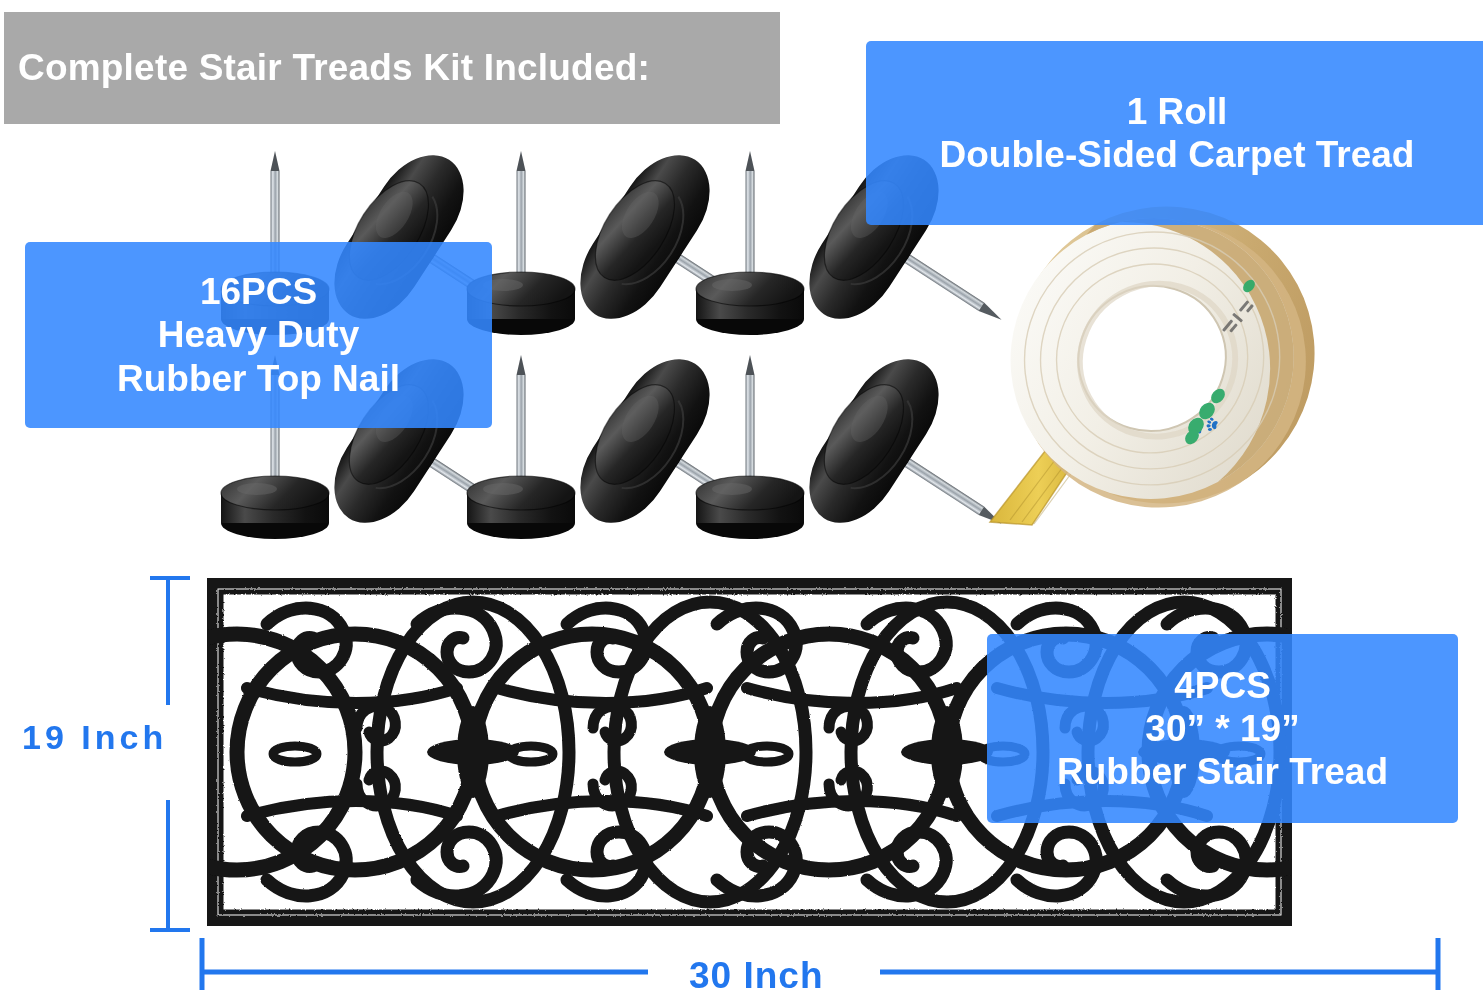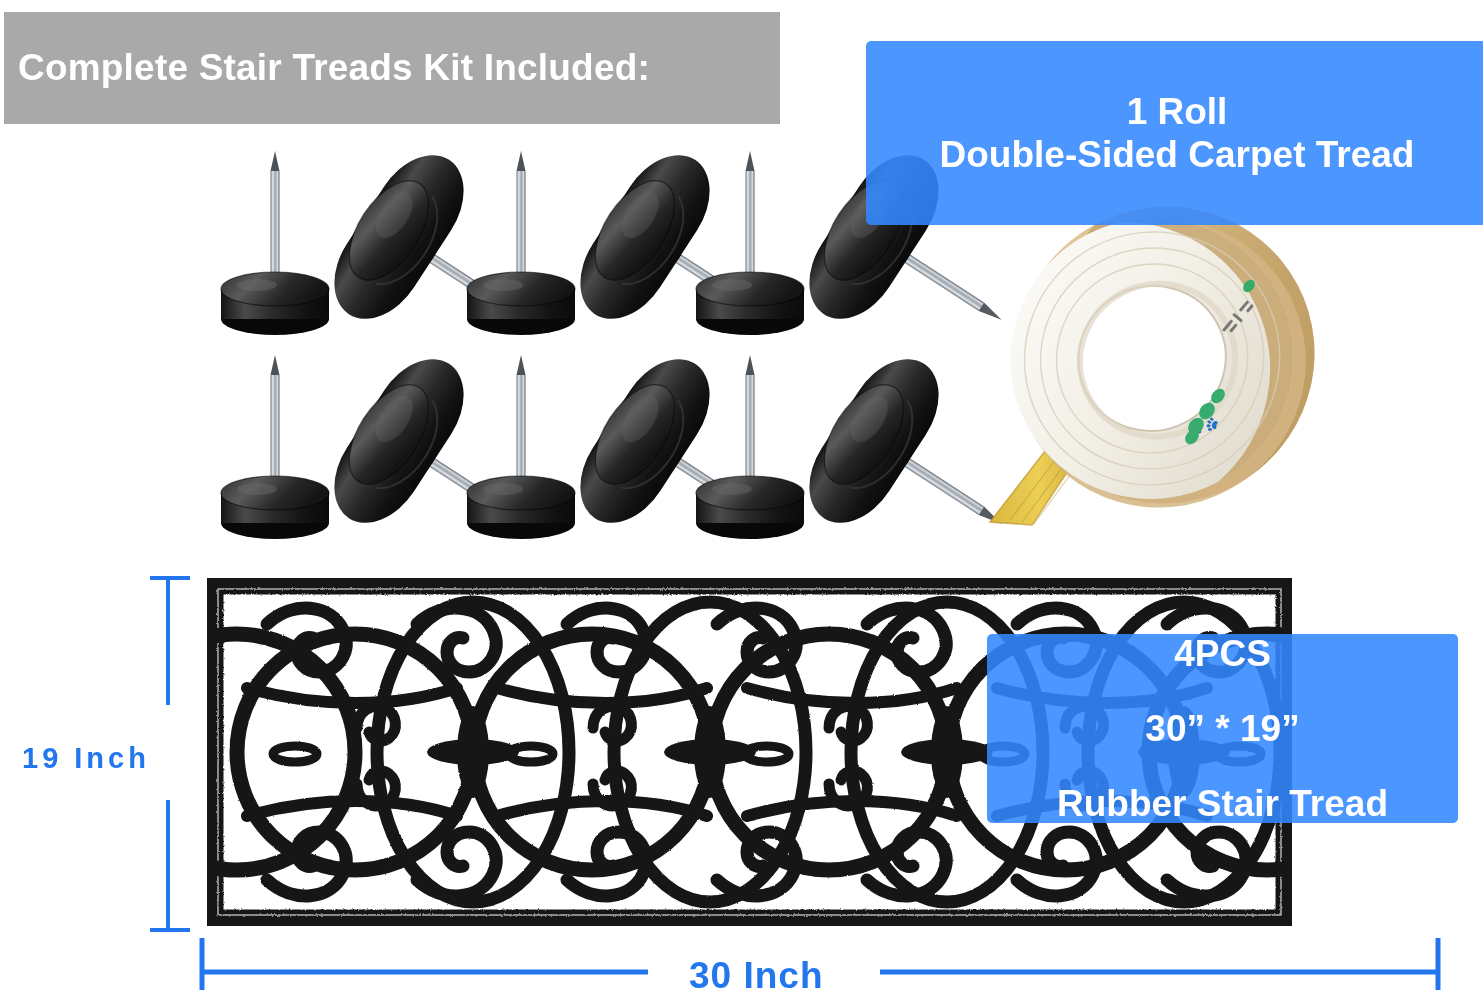--- a/index.html
+++ b/index.html
@@ -76,21 +76,20 @@
     width: 467px;
     height: 186px;
   }
   #callout-nails .line { font-size: 37px; }
 
   #callout-tread {
     left: 987px;
     top: 634px;
     width: 471px;
     height: 189px;
-    gap: 32px;
   }
   #callout-tread .line { font-size: 37px; }
 
   
   .nails-layer { position: absolute; left: 0; top: 0; width: 1483px; height: 1005px; z-index: 20; }
 
   
   .tape-layer { position: absolute; left: 960px; top: 190px; z-index: 20; }
 
   
@@ -99,22 +98,22 @@
   
   .dim-layer { position: absolute; left: 0; top: 0; width: 1483px; height: 1005px; z-index: 45; }
   .dim-text {
     position: absolute;
     color: #2277ee;
     font-weight: 700;
     white-space: nowrap;
   }
   #dim-v-text {
     left: 22px;
-    top: 742px;
-    font-size: 29px;
+    top: 718px;
+    font-size: 34px;
     letter-spacing: 4px;
   }
   #dim-h-text {
     left: 660px;
     top: 955px;
     font-size: 37px;
     letter-spacing: 1px;
     margin-left: 29px;
   }
 </style>
@@ -397,20 +396,25 @@
 
   <div class="header-banner">
     <span class="htxt">Complete Stair Treads Kit Included:</span>
   </div>
 
   <div class="callout" id="callout-tape">
     <span class="line">1 Roll</span>
     <span class="line">Double-Sided Carpet Tread</span>
   </div>
 
+  <div class="callout" id="callout-nails">
+    <span class="line">16PCS</span>
+    <span class="line">Heavy Duty</span>
+    <span class="line">Rubber Top Nail</span>
+  </div>
 
   <div class="callout" id="callout-tread">
     <span class="line">4PCS</span>
     <span class="line">30” * 19”</span>
     <span class="line">Rubber Stair Tread</span>
   </div>
 
   <div class="dim-layer">
     <svg width="1483" height="1005" viewBox="0 0 1483 1005" xmlns="http://www.w3.org/2000/svg">
       <g stroke="#2277ee" stroke-width="4" fill="none">

